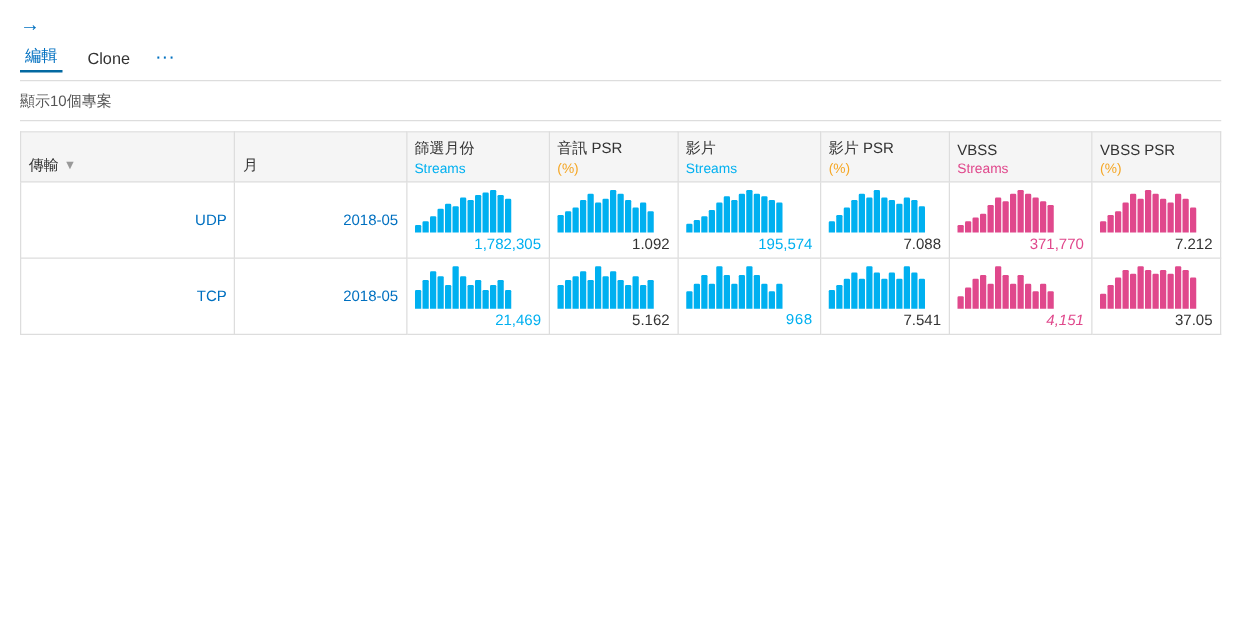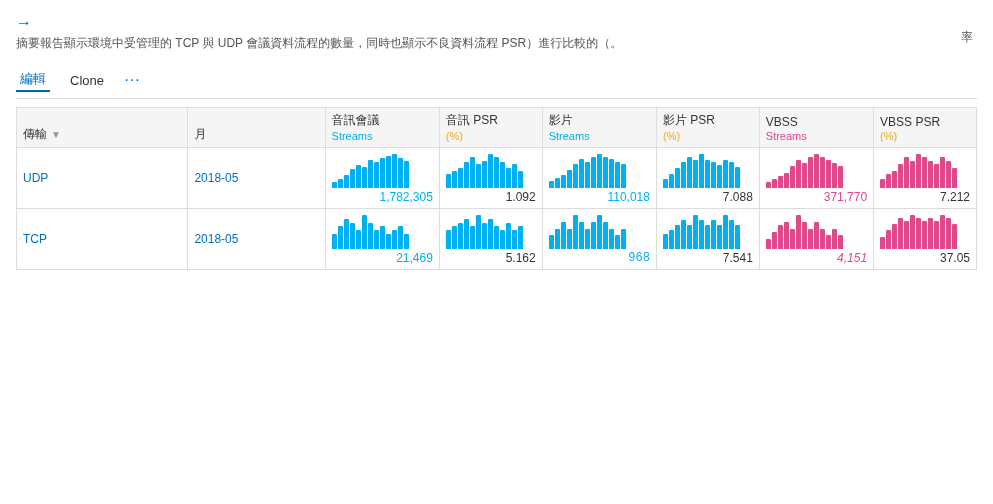--- a/index.html
+++ b/index.html
@@ -98,20 +98,21 @@
       outline: none;
       color: #0070c0;
     }
     .filter-row td {
       padding: 4px 4px;
       background: #fff;
     }
     .data-row td {
       padding: 4px 6px;
       vertical-align: middle;
+      text-align: right;
     }
     .data-row:nth-child(odd) {
       background: #fff;
     }
     .cell-value {
       font-size: 12px;
       text-align: right;
       display: block;
     }
     .cell-label {
@@ -157,46 +158,43 @@
     .stream-header-pink { color: #e0488c; font-size: 11px; }
   </style>
 </head>
 <body>
 
 <div class="page-wrapper">
 
   <div class="page-header">
     <div class="page-arrow">→</div>
   </div>
-  <div class="page-desc">
-    <span>摘要報告顯示環境中受管理的 TCP 與 UDP 會議資料流程的數量，同時也顯示不良資料流程 PSR）進行比較的（。</span>
-    <span style="position:absolute; right:20px; top:28px;">率</span>
-  </div>
 
   <div class="toolbar">
     <button class="toolbar-btn active">編輯</button>
     <button class="toolbar-btn">Clone</button>
     <span class="toolbar-dots">···</span>
   </div>
 
+  <div class="display-label">顯示10個專案</div>
 
   <table class="table-container">
     <thead>
       <tr>
         <th class="col-transport">
           <div class="header-label">
             <span>傳輸</span>
             <span class="sort-icon">▼</span>
           </div>
         </th>
         <th class="col-month">
           <span>月</span>
         </th>
         <th class="col-audio">
-          <span class="th-main">音訊會議</span><br>
+          <span class="th-main">篩選月份</span><br>
           <span class="stream-header-blue">Streams</span>
         </th>
         <th class="col-apsr">
           <span class="th-main">音訊 PSR</span><br>
           <span class="psr-header">(%)</span>
         </th>
         <th class="col-video">
           <span class="th-main">影片</span><br>
           <span class="stream-header-blue">Streams</span>
         </th>
@@ -266,21 +264,21 @@
               <div class="bar bar-cyan" style="height: 24px;"></div>
               <div class="bar bar-cyan" style="height: 29px;"></div>
               <div class="bar bar-cyan" style="height: 26px;"></div>
               <div class="bar bar-cyan" style="height: 31px;"></div>
               <div class="bar bar-cyan" style="height: 34px;"></div>
               <div class="bar bar-cyan" style="height: 31px;"></div>
               <div class="bar bar-cyan" style="height: 29px;"></div>
               <div class="bar bar-cyan" style="height: 26px;"></div>
               <div class="bar bar-cyan" style="height: 24px;"></div>
             </div>
-            <span class="cell-value cyan-text">110,018</span>
+            <span class="cell-value cyan-text">195,574</span>
           </td>
           <td style="text-align: right;">
             <div class="bar-chart">
               <div class="bar bar-cyan" style="height: 9px;"></div>
               <div class="bar bar-cyan" style="height: 14px;"></div>
               <div class="bar bar-cyan" style="height: 20px;"></div>
               <div class="bar bar-cyan" style="height: 26px;"></div>
               <div class="bar bar-cyan" style="height: 31px;"></div>
               <div class="bar bar-cyan" style="height: 28px;"></div>
               <div class="bar bar-cyan" style="height: 34px;"></div>

